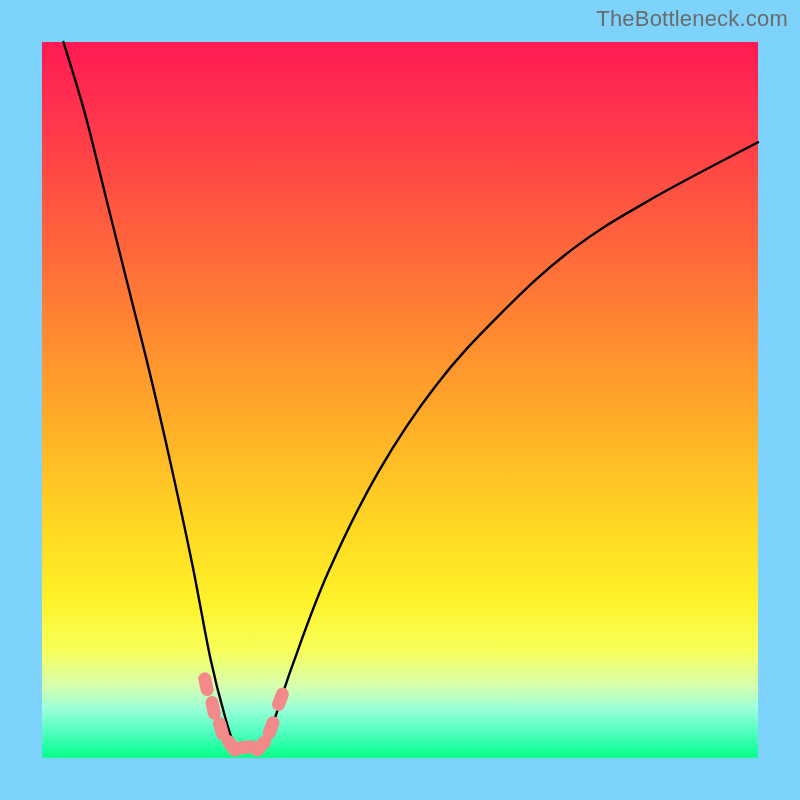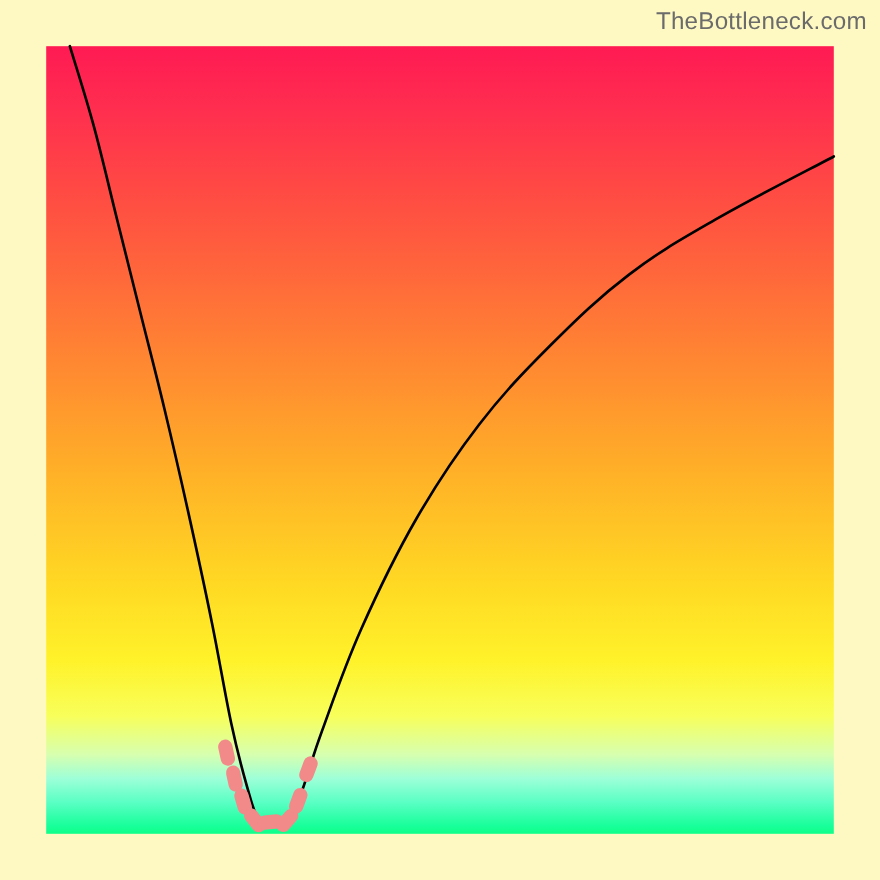--- a/index.html
+++ b/index.html
@@ -10,21 +10,21 @@
     background: #000;
     overflow: hidden;
     font-family: Arial, Helvetica, sans-serif;
   }
   .frame {
     position: absolute;
     top: 0;
     left: 0;
     width: 800px;
     height: 800px;
-    background: #fef9c3;
+    background: #7dd3fc;
   }
   .plot {
     position: absolute;
     top: 42px;
     left: 42px;
     width: 716px;
     height: 716px;
     background: linear-gradient(to bottom,
       #ff1a53 0%,
       #ff2e4f 8%,

